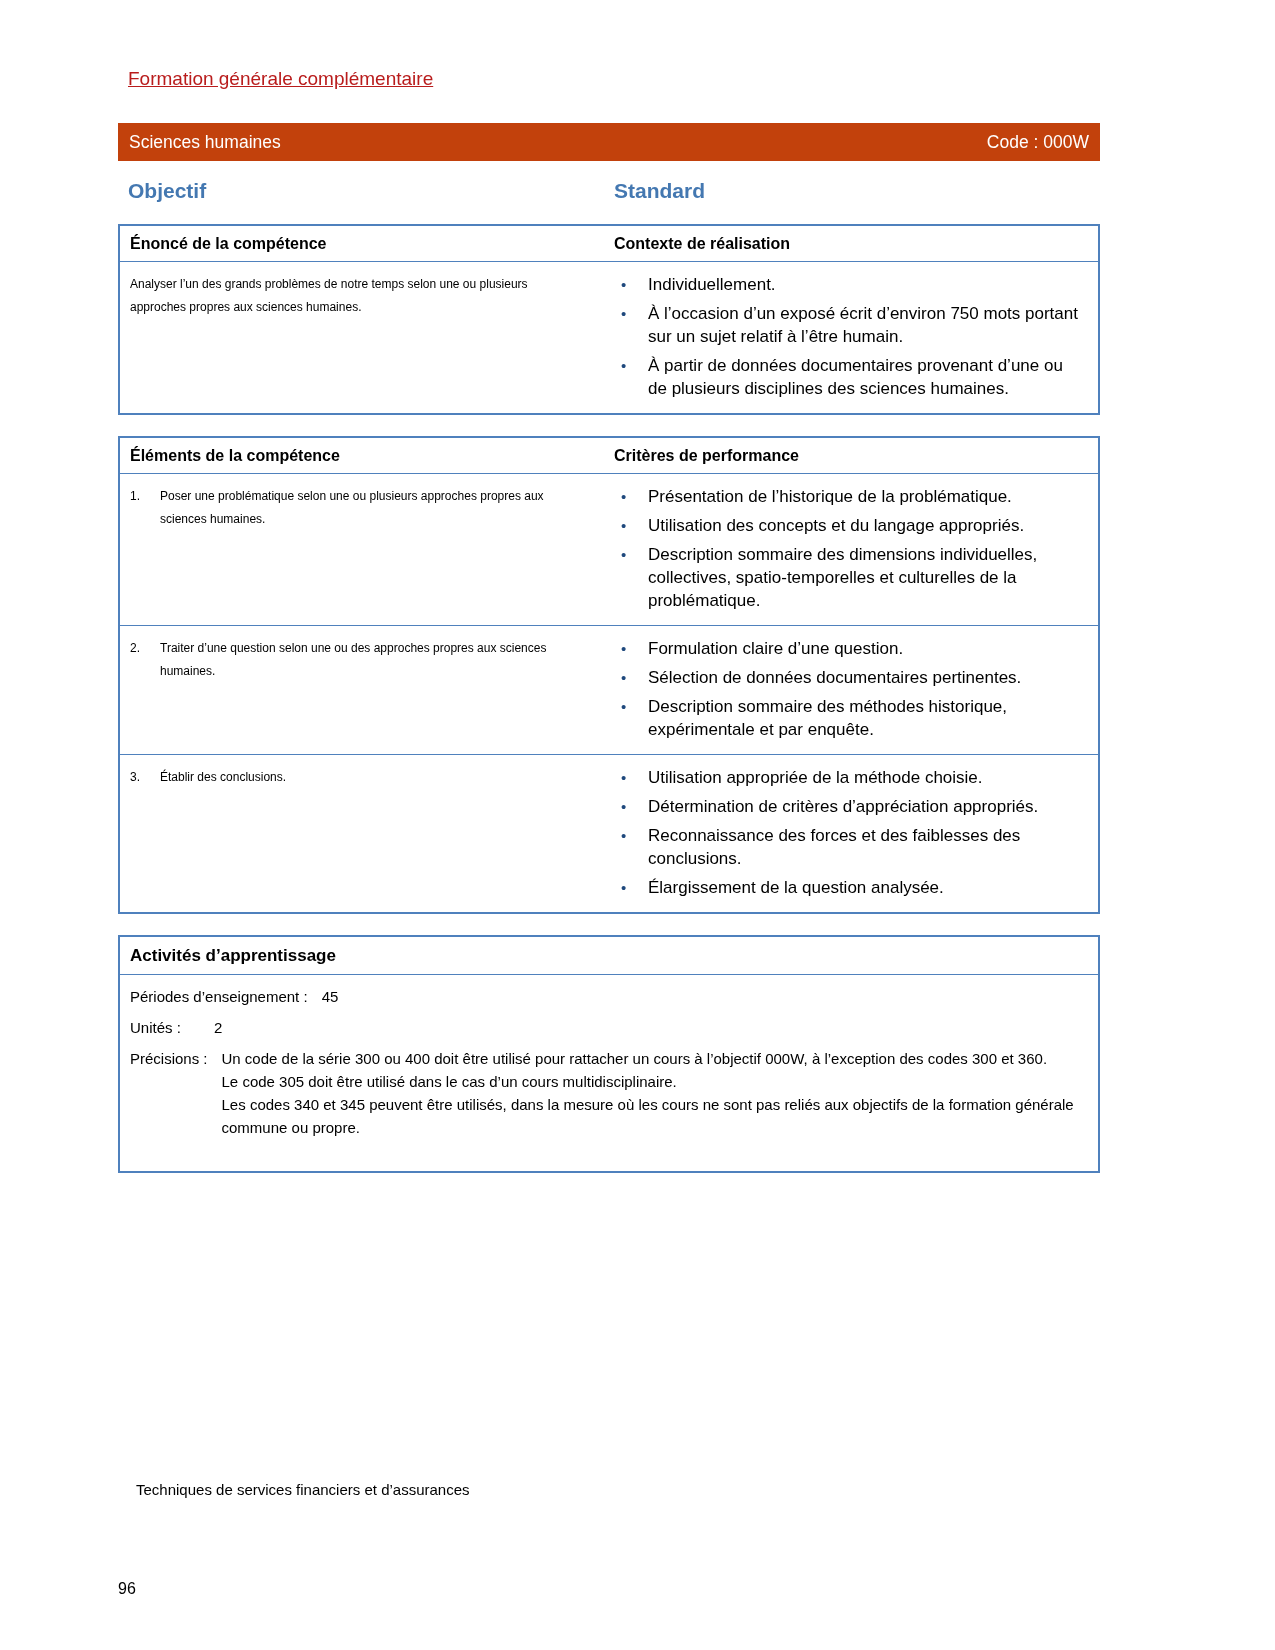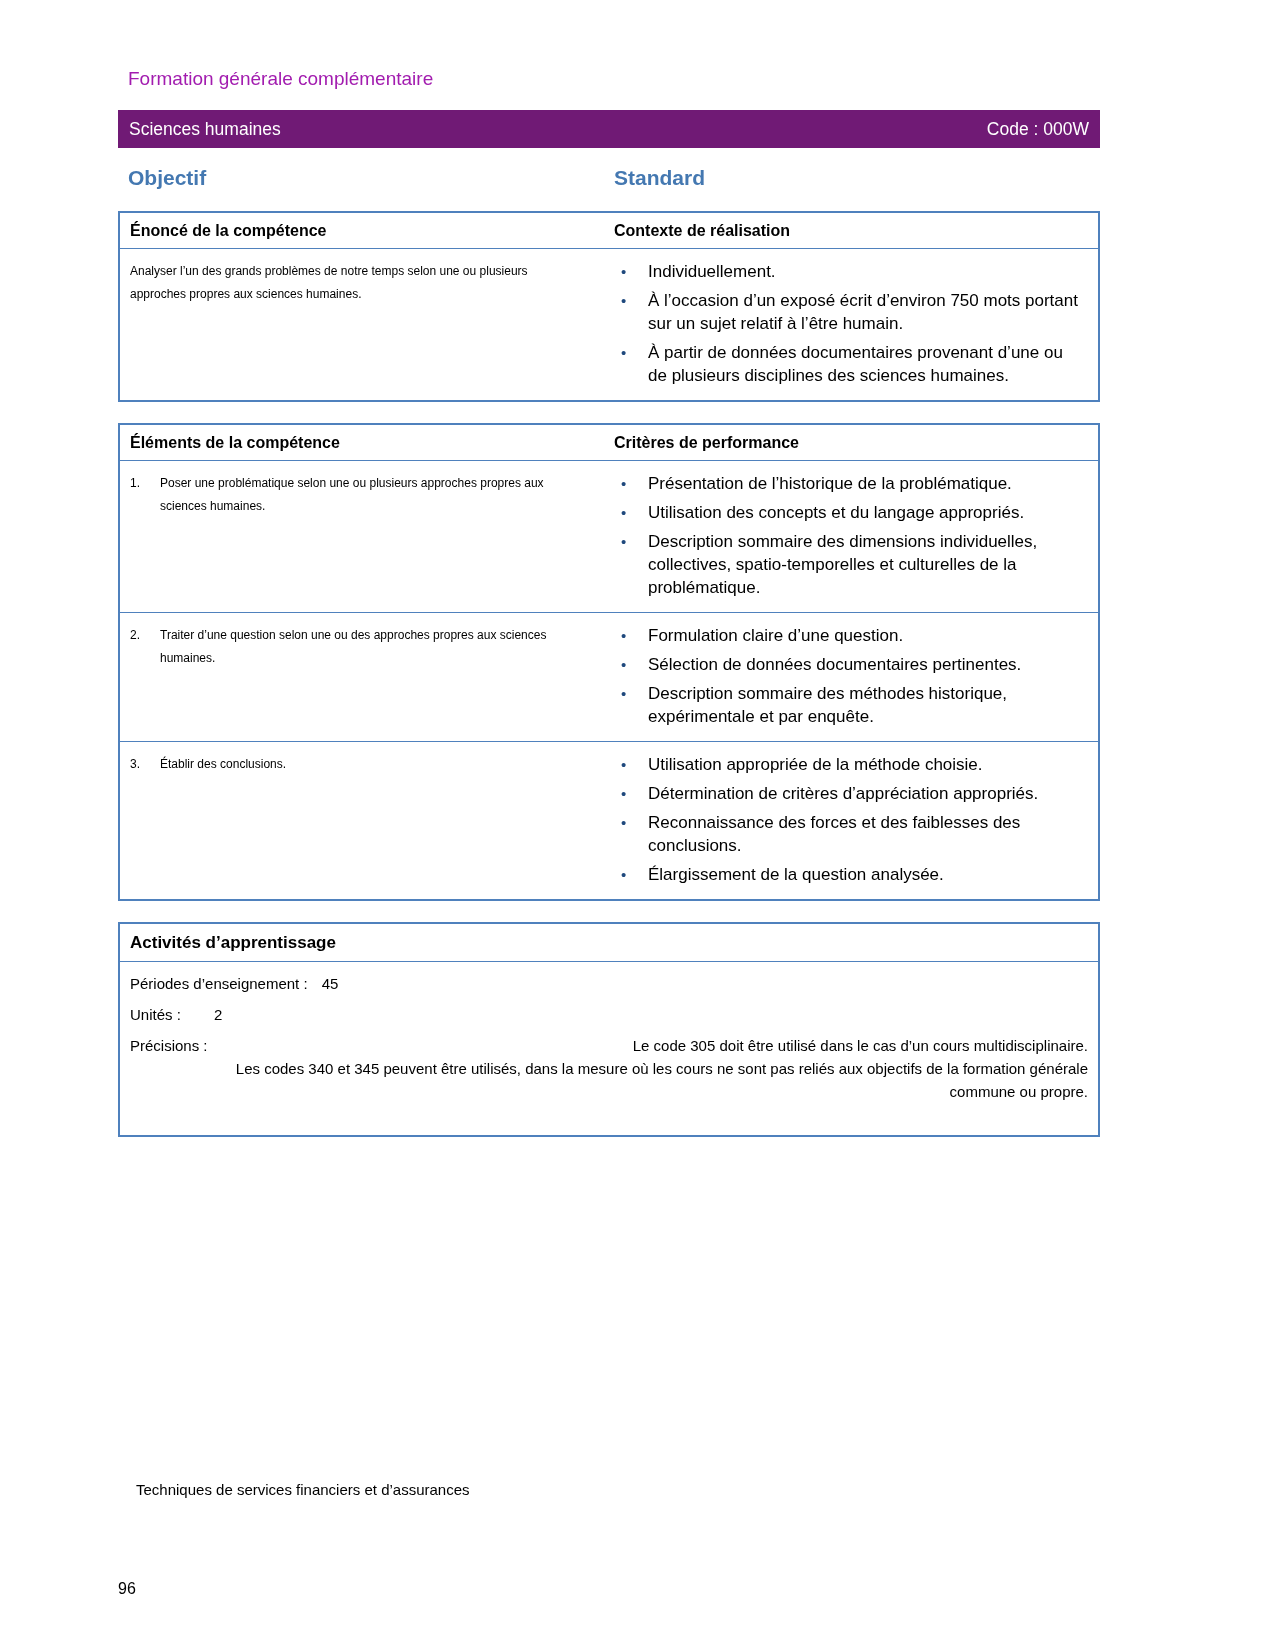--- a/index.html
+++ b/index.html
@@ -10,26 +10,27 @@
     color: #000000;
     position: relative;
     overflow: hidden;
   }
   .content { position: absolute; left: 118px; top: 0; width: 982px; }
 
   .kicker {
     margin-top: 68px;
     padding-left: 10px;
     font-size: 19px;
-    color: #a21caf;
+    color: #b91c1c;
+    text-decoration: underline;
   }
 
   .banner {
-    margin-top: 20px;
-    background: #701a75;
+    margin-top: 33px;
+    background: #c2410c;
     color: #ffffff;
     height: 38px;
     display: flex;
     align-items: center;
     justify-content: space-between;
     padding: 0 11px;
     font-size: 17.5px;
   }
 
   .col-heads {
@@ -104,21 +105,21 @@
 
   .numbered { display: flex; }
   .num { flex: 0 0 30px; }
 
   .act-body {
     padding: 10px 10px 32px 10px;
     font-size: 15px;
     line-height: 23px;
   }
   .act-row { display: flex; margin-bottom: 8px; }
-  .act-row:last-child { margin-bottom: 0; text-align: right; }
+  .act-row:last-child { margin-bottom: 0; }
   .act-label {
     flex: 0 0 auto;
     min-width: 84px;
     padding-right: 14px;
     box-sizing: border-box;
     white-space: nowrap;
   }
   .act-value { flex: 1; }
   .act-para { margin: 0; }
 
@@ -273,20 +274,21 @@
         <span class="act-label">Périodes d’enseignement :</span>
         <span class="act-value">45</span>
       </div>
       <div class="act-row">
         <span class="act-label">Unités :</span>
         <span class="act-value">2</span>
       </div>
       <div class="act-row">
         <span class="act-label">Précisions :</span>
         <span class="act-value">
+          <p class="act-para">Un code de la série 300 ou 400 doit être utilisé pour rattacher un cours à l’objectif 000W, à l’exception des codes 300 et 360.</p>
           <p class="act-para">Le code 305 doit être utilisé dans le cas d’un cours multidisciplinaire.</p>
           <p class="act-para">Les codes 340 et 345 peuvent être utilisés, dans la mesure où les cours ne sont pas reliés aux objectifs de la formation générale commune ou propre.</p>
         </span>
       </div>
     </div>
   </div>
 
 </div>
 
 <div class="footer-left">Techniques de services financiers et d’assurances</div>

